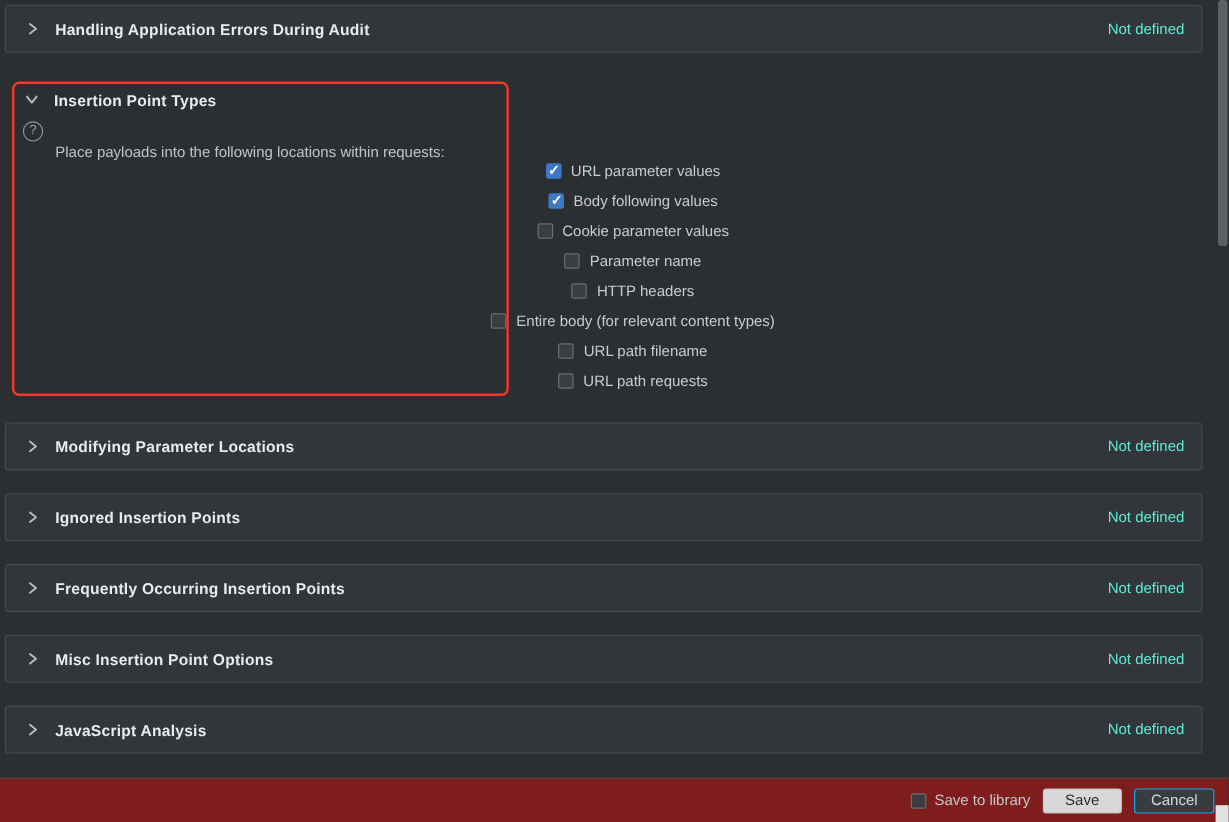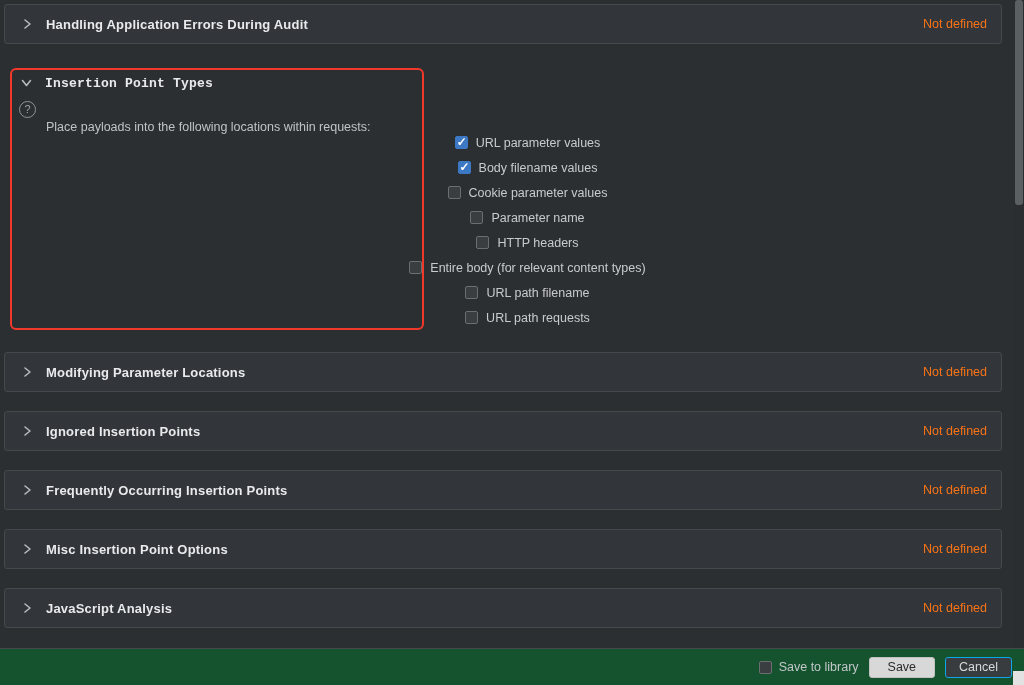--- a/index.html
+++ b/index.html
@@ -21,39 +21,39 @@
     border-radius: 3px;
     display: flex;
     align-items: center;
     padding: 0 14px;
     cursor: pointer;
   }
   .section-bar + .section-bar { margin-top: 19px; }
   .bar-after-expanded { margin-top: 0 !important; justify-content: center; }
   .chev { width: 16px; height: 14px; display: flex; align-items: center; justify-content: center; flex: 0 0 16px; }
   .sec-title { font-size: 13px; font-weight: bold; color: #e8eaec; margin-left: 11px; letter-spacing: 0.2px; }
-  .not-defined { margin-left: auto; font-size: 12.5px; color: #f97316; font-weight: normal; }
+  .not-defined { margin-left: auto; font-size: 12.5px; color: #5eead4; font-weight: normal; }
 
   
   .section-expanded {
     position: relative;
     margin-top: 20px;
     margin-bottom: 18px;
     padding: 6px 0 4px 0;
   }
   .red-outline {
     position: absolute;
     left: 6px; top: 4px;
     width: 414px; height: 262px;
     border: 2px solid #f0382b;
     border-radius: 6px;
     pointer-events: none;
     z-index: 5;
   }
-  .exp-header { display: flex; align-items: center; height: 26px; padding-left: 14px; cursor: pointer; font-family: Liberation Mono, monospace; }
+  .exp-header { display: flex; align-items: center; height: 26px; padding-left: 14px; cursor: pointer; }
   .desc-row { display: flex; align-items: center; height: 26px; padding-left: 15px; }
   .help-icon {
     width: 17px; height: 17px;
     border: 1.5px solid #8f9497;
     border-radius: 50%;
     color: #9ba0a3;
     font-size: 11px;
     display: flex; align-items: center; justify-content: center;
     flex: 0 0 17px;
     cursor: default;
@@ -78,21 +78,21 @@
     left: 1px; top: -2px;
     color: #ffffff;
     font-size: 12px;
     font-weight: bold;
   }
   .cb-label { margin-left: 8px; font-size: 12.5px; color: #c7cbce; }
 
   
   .footer {
     flex: 0 0 37px;
-    background: #14532d;
+    background: #7f1d1d;
     border-top: 1px solid #45494c;
     display: flex;
     align-items: center;
     justify-content: flex-end;
     padding-right: 12px;
     gap: 10px;
     position: relative;
     z-index: 2;
   }
   .footer .cb-box { cursor: pointer; }
@@ -163,21 +163,21 @@
         <span class="help-icon"></span>
         <span class="desc-text">Place payloads into the following locations within requests:</span>
       </div>
       <div class="checkbox-list">
         <div class="cb-row">
           <span class="cb-box checked"></span>
           <span class="cb-label">URL parameter values</span>
         </div>
         <div class="cb-row">
           <span class="cb-box checked"></span>
-          <span class="cb-label">Body filename values</span>
+          <span class="cb-label">Body following values</span>
         </div>
         <div class="cb-row">
           <span class="cb-box"></span>
           <span class="cb-label">Cookie parameter values</span>
         </div>
         <div class="cb-row">
           <span class="cb-box"></span>
           <span class="cb-label">Parameter name</span>
         </div>
         <div class="cb-row">

